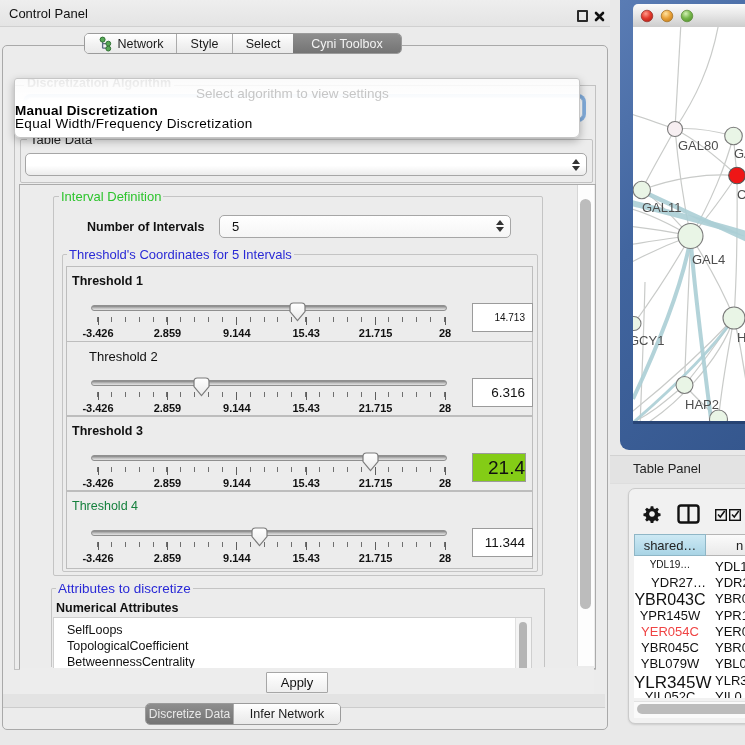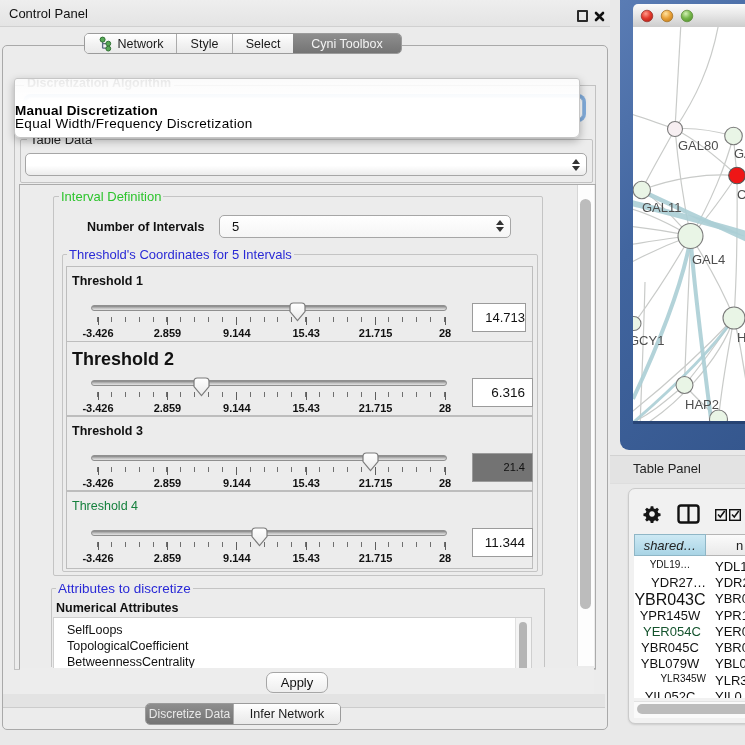--- a/index.html
+++ b/index.html
@@ -81,24 +81,24 @@
     <div class="lbl" style="left:378.0px;top:60px;transform:translateX(-50%);font-size:11px;font-weight:bold;color:#111;">28</div>
     <svg class="abs" style="left:221.5px;top:35px;" width="17" height="20" viewBox="0 0 17 20">
       <defs>
           <linearGradient id="thg1" x1="0" y1="0" x2="0" y2="1">
             <stop offset="0" stop-color="#ffffff"></stop>
             <stop offset="1" stop-color="#e9e9e9"></stop>
           </linearGradient>
         </defs>
       <path d="M1 4.4 Q1 1 4.4 1 L12.6 1 Q16 1 16 4.4 L16 9.6 L8.5 18.6 L1 9.6 Z" fill="url(#thg1)" stroke="#7b7b7b" stroke-width="1.2"></path>
       </svg>
-    <div class="abs" style="left:405px;top:36px;width:52px;height:27px;background:#fff;border:1px solid #9b9b9b;font-size:13px;color:#111;text-align:right;line-height:27px;padding-right:0;">14.713</div>
+    <div class="abs" style="left:405px;top:36px;width:52px;height:27px;background:#fff;border:1px solid #9b9b9b;font-size:10px;color:#111;text-align:right;line-height:27px;padding-right:7px;">14.713</div>
   </div>
   <div class="abs" style="left:66px;top:341.0px;width:465px;height:73px;border:1px solid #bdbdbd;background:#ececec;">
-    <div class="lbl" style="left:5px;top:7px;font-size:18px;font-weight:bold;color:#111;">Threshold 2</div>
+    <div class="lbl" style="left:22px;top:7px;font-size:13px;font-weight:normal;color:#111;">Threshold 2</div>
     <div class="abs" style="left:24px;top:38px;width:354px;height:4px;border:1px solid #8f8f8f;border-radius:3px;background:linear-gradient(180deg,#838383,#c2c2c2 55%,#e3e3e3);"></div>
     <div class="abs" style="left:30px;top:50px;width:349px;height:5px;background-image:repeating-linear-gradient(90deg,#6f6f6f 0 1px,transparent 1px 13.88px);"></div>
     <div class="abs" style="left:30.5px;top:50px;width:1px;height:8px;background:#5d5d5d;"></div>
     <div class="lbl" style="left:31.0px;top:60px;transform:translateX(-50%);font-size:11px;font-weight:bold;color:#111;">-3.426</div>
     <div class="abs" style="left:99.9px;top:50px;width:1px;height:8px;background:#5d5d5d;"></div>
     <div class="lbl" style="left:100.4px;top:60px;transform:translateX(-50%);font-size:11px;font-weight:bold;color:#111;">2.859</div>
     <div class="abs" style="left:169.3px;top:50px;width:1px;height:8px;background:#5d5d5d;"></div>
     <div class="lbl" style="left:169.8px;top:60px;transform:translateX(-50%);font-size:11px;font-weight:bold;color:#111;">9.144</div>
     <div class="abs" style="left:238.7px;top:50px;width:1px;height:8px;background:#5d5d5d;"></div>
     <div class="lbl" style="left:239.2px;top:60px;transform:translateX(-50%);font-size:11px;font-weight:bold;color:#111;">15.43</div>
@@ -135,21 +135,21 @@
     <div class="lbl" style="left:378.0px;top:60px;transform:translateX(-50%);font-size:11px;font-weight:bold;color:#111;">28</div>
     <svg class="abs" style="left:295.0px;top:35px;" width="17" height="20" viewBox="0 0 17 20">
       <defs>
           <linearGradient id="thg3" x1="0" y1="0" x2="0" y2="1">
             <stop offset="0" stop-color="#ffffff"></stop>
             <stop offset="1" stop-color="#e9e9e9"></stop>
           </linearGradient>
         </defs>
       <path d="M1 4.4 Q1 1 4.4 1 L12.6 1 Q16 1 16 4.4 L16 9.6 L8.5 18.6 L1 9.6 Z" fill="url(#thg3)" stroke="#7b7b7b" stroke-width="1.2"></path>
       </svg>
-    <div class="abs" style="left:405px;top:36px;width:52px;height:27px;background:#737373;border:1px solid #9b9b9b;font-size:11px;color:#111;text-align:right;line-height:27px;padding-right:7px;">21.4</div>
+    <div class="abs" style="left:405px;top:36px;width:52px;height:27px;background:#84cc16;border:1px solid #9b9b9b;font-size:19px;color:#111;text-align:right;line-height:27px;">21.4</div>
   </div>
   <div class="abs" style="left:66px;top:491.0px;width:465px;height:76px;border:1px solid #bdbdbd;background:#ececec;">
     <div class="lbl" style="left:5px;top:7px;font-size:12.5px;font-weight:normal;color:#15803d;">Threshold 4</div>
     <div class="abs" style="left:24px;top:38px;width:354px;height:4px;border:1px solid #8f8f8f;border-radius:3px;background:linear-gradient(180deg,#838383,#c2c2c2 55%,#e3e3e3);"></div>
     <div class="abs" style="left:30px;top:50px;width:349px;height:5px;background-image:repeating-linear-gradient(90deg,#6f6f6f 0 1px,transparent 1px 13.88px);"></div>
     <div class="abs" style="left:30.5px;top:50px;width:1px;height:8px;background:#5d5d5d;"></div>
     <div class="lbl" style="left:31.0px;top:60px;transform:translateX(-50%);font-size:11px;font-weight:bold;color:#111;">-3.426</div>
     <div class="abs" style="left:99.9px;top:50px;width:1px;height:8px;background:#5d5d5d;"></div>
     <div class="lbl" style="left:100.4px;top:60px;transform:translateX(-50%);font-size:11px;font-weight:bold;color:#111;">2.859</div>
     <div class="abs" style="left:169.3px;top:50px;width:1px;height:8px;background:#5d5d5d;"></div>
@@ -177,29 +177,30 @@
   <div class="lbl" style="left:56px;top:601px;font-size:12.5px;font-weight:bold;color:#111;">Numerical Attributes</div>
   <div class="abs" style="left:53px;top:617px;width:477px;height:50px;background:#fff;border:1px solid #cfcfcf;border-bottom:none;">
     <div class="lbl" style="left:13px;top:5px;font-size:12.5px;color:#111;">SelfLoops</div>
     <div class="lbl" style="left:13px;top:21px;font-size:12.5px;color:#111;">TopologicalCoefficient</div>
     <div class="lbl" style="left:13px;top:37px;font-size:12.5px;color:#111;">BetweennessCentrality</div>
     <div class="abs" style="left:461px;top:0;width:15px;height:50px;background:#f4f4f4;border-left:1px solid #e0e0e0;"></div>
     <div class="abs" style="left:465px;top:4px;width:8px;height:46px;background:#b5b5b5;border-radius:4px 4px 0 0;"></div>
   </div>
 
   <div class="abs" style="left:20px;top:668px;width:574px;height:26px;background:#ededed;"></div>
-  <div class="abs" style="left:266px;top:672px;width:60px;height:19px;border:1px solid #a6a6a6;border-radius:7px;background:linear-gradient(180deg,#ffffff,#eeeeee);display:flex;align-items:center;justify-content:center;font-size:13px;color:#111;">Apply</div>
+  <div class="abs" style="left:266px;top:672px;width:60px;height:19px;border:1px solid #a6a6a6;border-radius:1px;background:linear-gradient(180deg,#ffffff,#eeeeee);display:flex;align-items:center;justify-content:center;font-size:13px;color:#111;">Apply</div>
   <div class="abs" style="left:3px;top:694px;width:602px;height:13px;background:#e3e3e3;border-bottom:1px solid #cccccc;"></div>
 
   <div class="abs" style="left:145px;top:703px;height:20px;display:flex;border:1px solid #9b9b9b;border-radius:5px;overflow:hidden;">
     <div style="width:87px;background:linear-gradient(180deg,#8e8e8e,#747474);display:flex;align-items:center;justify-content:center;font-size:12px;color:#e9e9e9;white-space:nowrap;overflow:hidden;">Discretize Data</div>
     <div style="width:106px;background:linear-gradient(180deg,#ffffff,#f2f2f2 55%,#e9e9e9);display:flex;align-items:center;justify-content:center;font-size:12.5px;color:#1a1a1a;border-left:1px solid #ababab;white-space:nowrap;">Infer Network</div>
   </div>
 
   <div class="abs" style="left:14px;top:78px;width:564px;height:58px;border:1px solid #c6c6c6;border-radius:3px 3px 6px 6px;background:linear-gradient(180deg,rgba(255,255,255,.78) 0%,rgba(255,255,255,.93) 24%,#ffffff 40%);box-shadow:0 3px 9px rgba(0,0,0,.28);"></div>
+  <div class="lbl" style="left:196px;top:86px;font-size:13.5px;color:#c6c6c6;">Select algorithm to view settings</div>
   <div class="lbl" style="left:15px;top:102.5px;font-size:13.5px;font-weight:bold;letter-spacing:0.2px;color:#000;">Manual Discretization</div>
   <div class="lbl" style="left:15px;top:116px;font-size:13.5px;letter-spacing:0.35px;color:#000;">Equal Width/Frequency Discretization</div>
 
   <div class="abs" style="left:620px;top:0;width:125px;height:450px;background:linear-gradient(135deg,#5a7cb4 0%,#41659f 45%,#35578e 100%);border-radius:0 0 0 9px;"></div>
   <div class="abs" style="left:633px;top:421px;width:112px;height:3px;background:rgba(20,40,80,.45);"></div>
 
   <div class="abs" style="left:633px;top:4px;width:112px;height:23px;background:linear-gradient(180deg,#fbfbfb,#e8e8e8 45%,#cdcdcd);border-bottom:1px solid #999;border-top-left-radius:5px;"></div>
   <svg class="abs" style="left:638px;top:8px;" width="60" height="16" viewBox="0 0 60 16">
     <defs>
       <radialGradient id="tlr" cx="0.4" cy="0.3" r="0.8">
@@ -296,40 +297,40 @@
     <rect x="1.5" y="1.5" width="20" height="17" rx="2.5" fill="none" stroke="#111" stroke-width="2.4"></rect>
     <line x1="11.5" y1="2" x2="11.5" y2="18" stroke="#111" stroke-width="2.2"></line>
   </svg>
   <svg class="abs" style="left:715px;top:508px;" width="28" height="13" viewBox="0 0 28 13">
     <rect x="0.7" y="1.7" width="10.6" height="10.6" fill="none" stroke="#111" stroke-width="1.4"></rect>
     <path d="M3 6.5 L5.3 9 L9.7 3" stroke="#111" stroke-width="1.5" fill="none"></path>
     <rect x="14.7" y="1.7" width="10.6" height="10.6" fill="none" stroke="#111" stroke-width="1.4"></rect>
     <path d="M17 6.5 L19.3 9 L23.7 3" stroke="#111" stroke-width="1.5" fill="none"></path>
   </svg>
 
-  <div class="abs" style="left:634px;top:534px;width:72px;height:22px;background:linear-gradient(180deg,#cde9f4,#a9d4e5);border:1px solid #8fb6c6;box-sizing:border-box;font-size:13px;color:#222;display:flex;align-items:center;justify-content:center;font-style:italic;">shared…</div>
+  <div class="abs" style="left:634px;top:534px;width:72px;height:22px;background:linear-gradient(180deg,#cde9f4,#a9d4e5);border:1px solid #8fb6c6;box-sizing:border-box;font-size:13px;color:#222;display:flex;align-items:center;justify-content:center;">shared…</div>
   <div class="abs" style="left:706px;top:534px;width:39px;height:22px;background:linear-gradient(180deg,#fbfbfb,#e9e9e9);border-top:1px solid #b5b5b5;border-bottom:1px solid #b5b5b5;box-sizing:border-box;"></div>
   <div class="lbl" style="left:736px;top:538px;font-size:13px;color:#222;">n</div>
 
   <div class="abs" style="left:634px;top:556px;width:111px;height:142px;background:#fff;overflow:hidden;">
     <div class="lbl" style="left:0;top:3px;width:72px;text-align:center;font-size:10px;color:#111;">YDL19…</div>
     <div class="lbl" style="left:81px;top:3px;font-size:13px;color:#111;">YDL1</div>
     <div class="lbl" style="left:0;top:19px;width:72px;text-align:right;font-size:13px;color:#111;">YDR27…</div>
     <div class="lbl" style="left:81px;top:19px;font-size:13px;color:#111;">YDR2</div>
     <div class="lbl" style="left:0;top:35px;width:72px;text-align:center;font-size:16px;color:#111;">YBR043C</div>
     <div class="lbl" style="left:81px;top:35px;font-size:13px;color:#111;">YBR0</div>
     <div class="lbl" style="left:0;top:52px;width:72px;text-align:center;font-size:13px;color:#111;">YPR145W</div>
     <div class="lbl" style="left:81px;top:52px;font-size:13px;color:#111;">YPR1</div>
-    <div class="lbl" style="left:9px;top:68px;width:72px;text-align:left;font-size:13px;color:#14532d;">YER054C</div>
+    <div class="lbl" style="left:0;top:68px;width:72px;text-align:center;font-size:13px;color:#ef4444;">YER054C</div>
     <div class="lbl" style="left:81px;top:68px;font-size:13px;color:#111;">YER0</div>
     <div class="lbl" style="left:0;top:84px;width:72px;text-align:center;font-size:13px;color:#111;">YBR045C</div>
     <div class="lbl" style="left:81px;top:84px;font-size:13px;color:#111;">YBR0</div>
     <div class="lbl" style="left:0;top:100px;width:72px;text-align:center;font-size:13px;color:#111;">YBL079W</div>
     <div class="lbl" style="left:81px;top:100px;font-size:13px;color:#111;">YBL0</div>
-    <div class="lbl" style="left:0;top:117px;width:72px;text-align:right;font-size:10px;color:#111;">YLR345W</div>
+    <div class="lbl" style="left:0;top:117px;width:72px;text-align:center;font-size:17px;color:#111;">YLR345W</div>
     <div class="lbl" style="left:81px;top:117px;font-size:13px;color:#111;">YLR3</div>
     <div class="lbl" style="left:0;top:133px;width:72px;text-align:center;font-size:13px;color:#111;">YIL052C</div>
     <div class="lbl" style="left:81px;top:133px;font-size:13px;color:#111;">YIL0</div>
   </div>
 
   <div class="abs" style="left:634px;top:701px;width:111px;height:16px;background:#fafafa;border-top:1px solid #e2e2e2;"></div>
   <div class="abs" style="left:637px;top:704px;width:115px;height:10px;background:#bcbcbc;border-radius:5px;"></div>
 
 </div>
 

